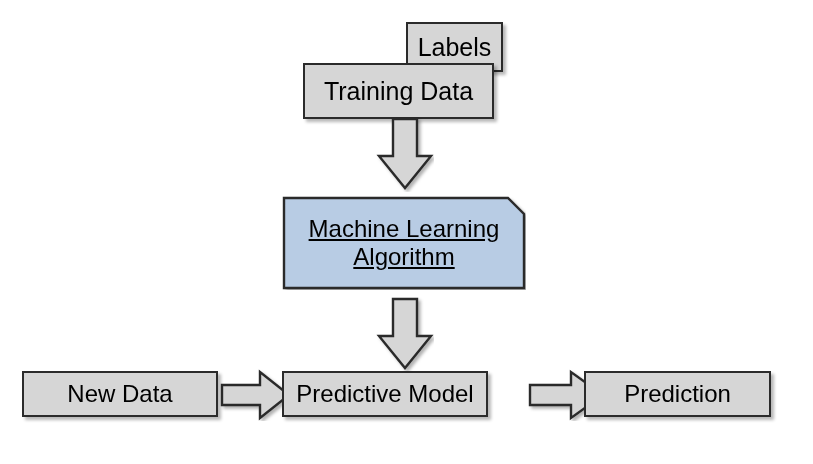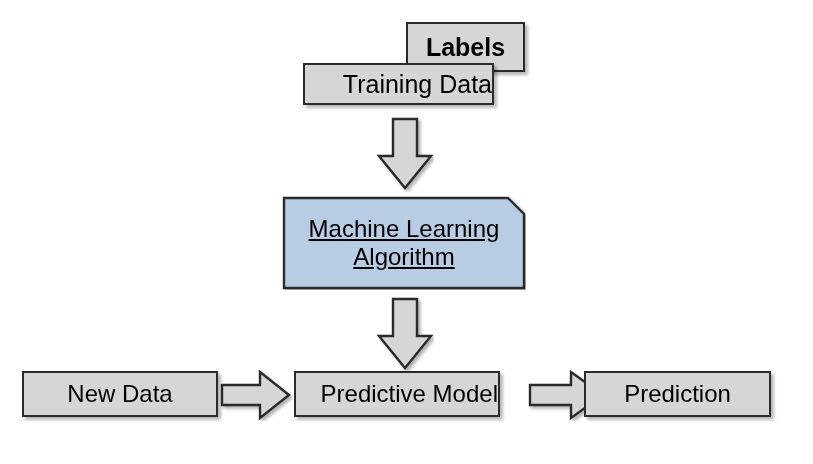--- a/index.html
+++ b/index.html
@@ -63,25 +63,25 @@
 
   .lbl-top    { font-size: 25px; }
   .lbl-mid    { font-size: 24px; text-decoration: underline; }
   .lbl-bottom { font-size: 24px; }
 </style>
 </head>
 <body>
 
 <div id="canvas">
 
-  <div class="node gray lbl-top" style="left:406px; top:22px; width:119px; height:50px;font-weight:bold;">
+  <div class="node gray lbl-top" style="left:406px; top:22px; width:97px; height:50px;">
     <span>Labels</span>
   </div>
 
-  <div class="node gray lbl-top" style="left:303px; top:63px; width:191px; height:42px;justify-content:flex-end;">
+  <div class="node gray lbl-top" style="left:303px; top:63px; width:191px; height:56px;">
     <span>Training Data</span>
   </div>
 
   <div class="arrow" style="left:376px; top:116px; width:58px; height:76px;">
     <svg viewBox="0 0 58 76" preserveAspectRatio="none" aria-hidden="true">
       <defs>
         <filter id="sh1" x="-40%" y="-40%" width="200%" height="200%">
           <feDropShadow dx="2.5" dy="2.5" stdDeviation="1.6" flood-color="#000000" flood-opacity="0.3"></feDropShadow>
         </filter>
       </defs>
@@ -121,21 +121,21 @@
     <svg viewBox="0 0 74 52" preserveAspectRatio="none" aria-hidden="true">
       <defs>
         <filter id="sh4" x="-30%" y="-40%" width="180%" height="200%">
           <feDropShadow dx="2.5" dy="2.5" stdDeviation="1.6" flood-color="#000000" flood-opacity="0.3"></feDropShadow>
         </filter>
       </defs>
       <polygon points="3,16 41,16 41,3 70,26 41,49 41,36 3,36" fill="#d6d6d6" stroke="#2b2b2b" stroke-width="2.4" stroke-linejoin="miter" filter="url(#sh4)"></polygon>
     </svg>
   </div>
 
-  <div class="node gray lbl-bottom" style="left:294px; top:371px; width:206px; height:46px;justify-content:flex-end;">
+  <div class="node gray lbl-bottom" style="left:282px; top:371px; width:206px; height:46px;">
     <span>Predictive Model</span>
   </div>
 
   <div class="arrow" style="left:527px; top:369px; width:80px; height:52px;">
     <svg viewBox="0 0 80 52" preserveAspectRatio="none" aria-hidden="true">
       <defs>
         <filter id="sh5" x="-30%" y="-40%" width="180%" height="200%">
           <feDropShadow dx="2.5" dy="2.5" stdDeviation="1.6" flood-color="#000000" flood-opacity="0.3"></feDropShadow>
         </filter>
       </defs>

